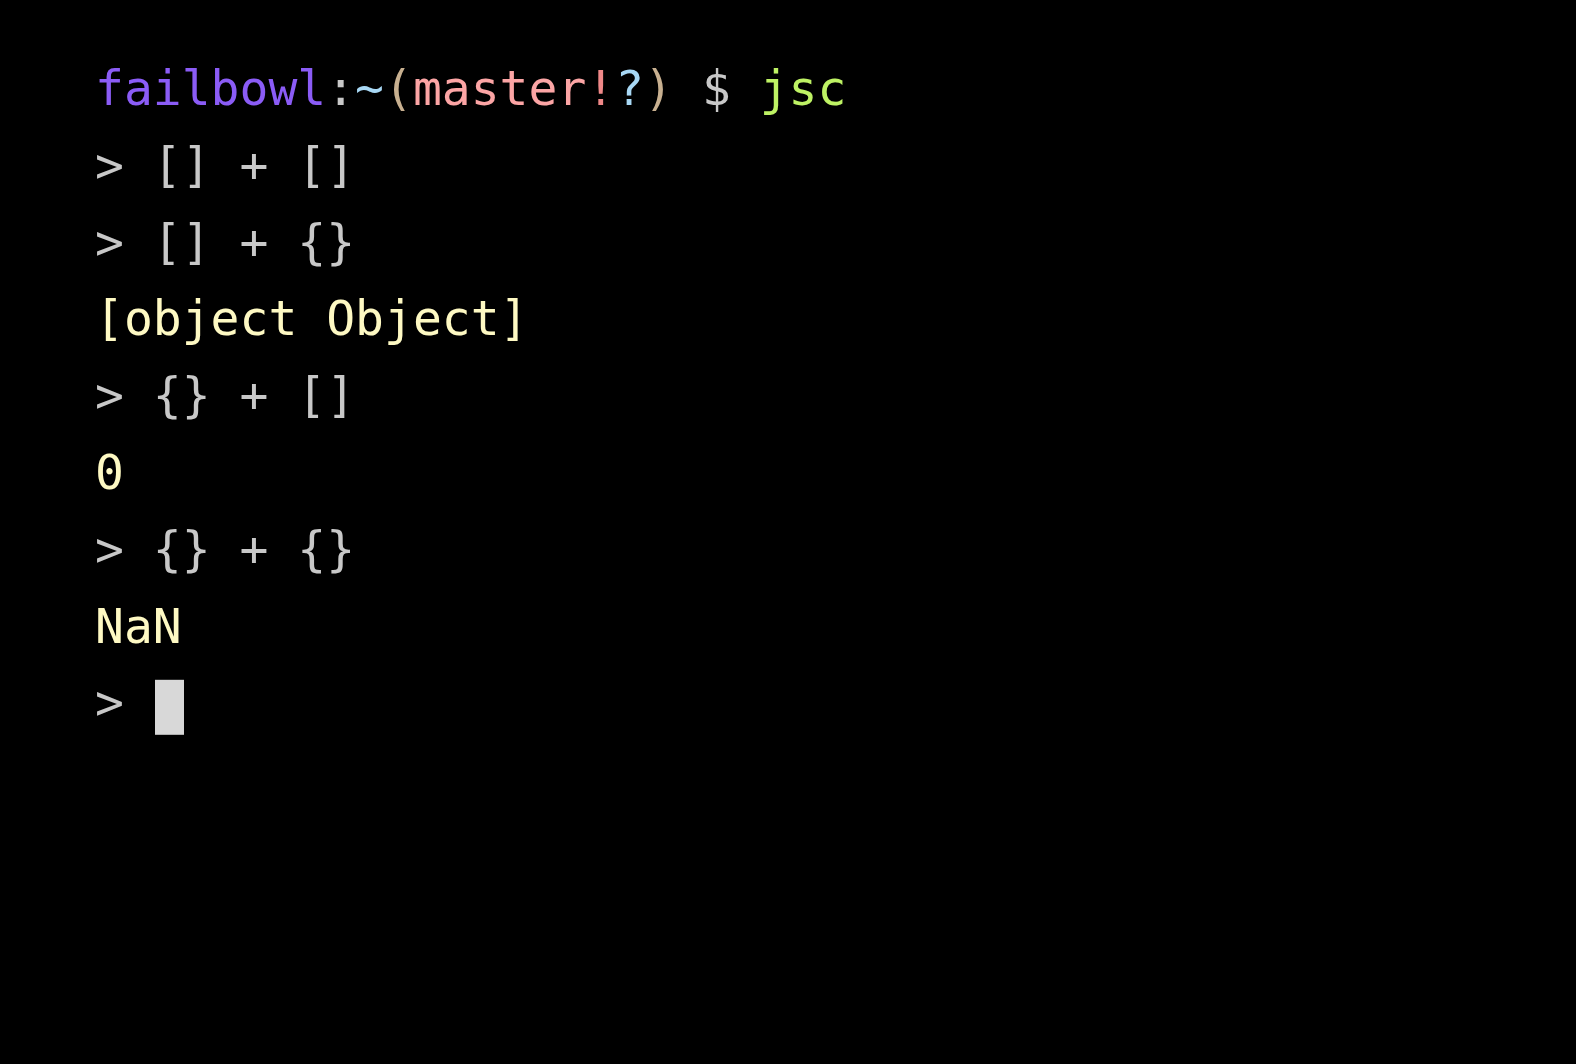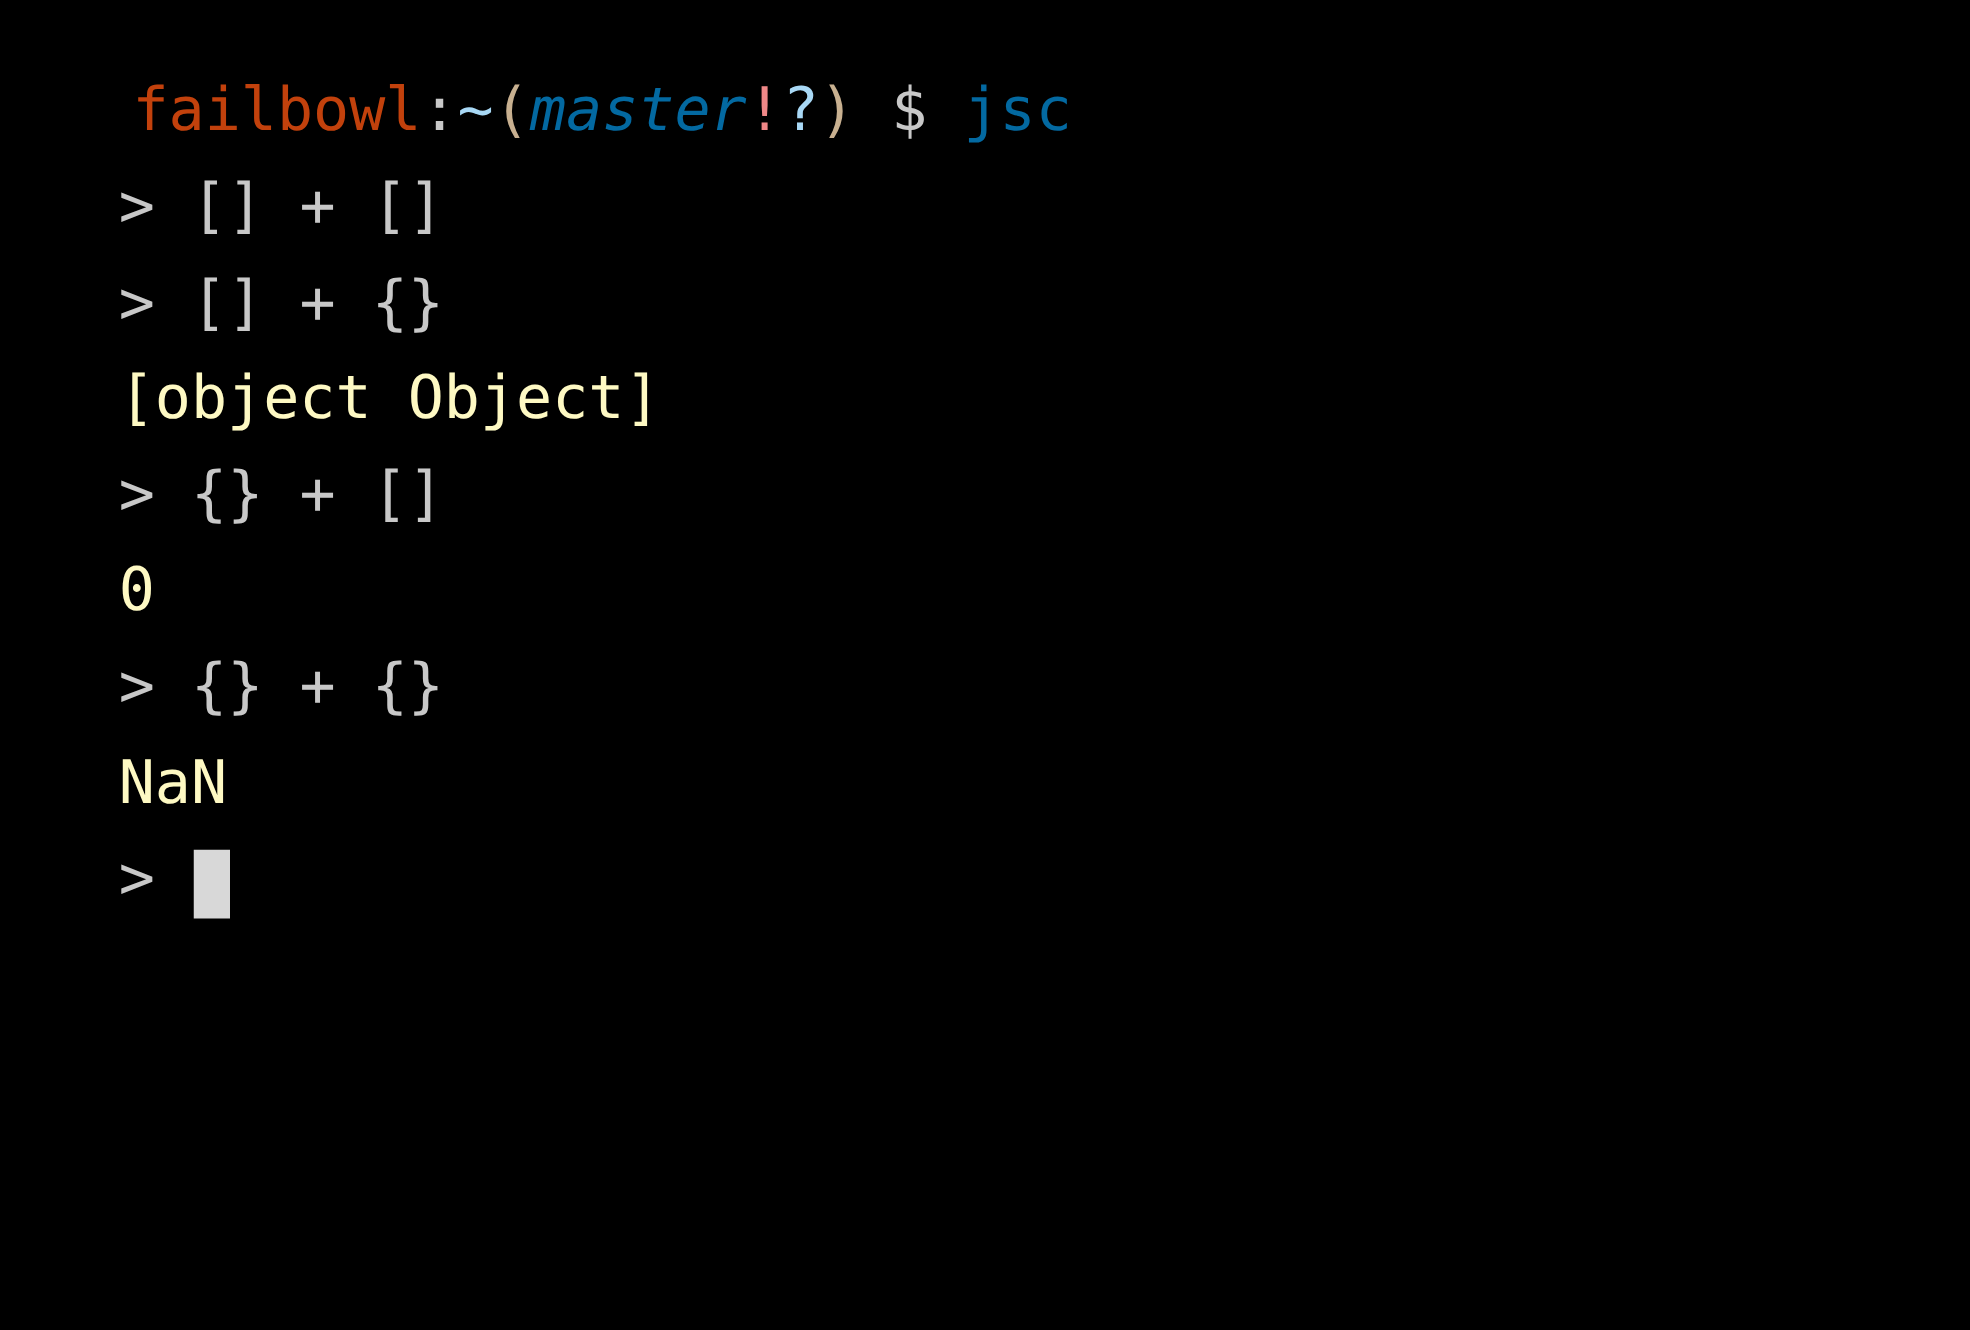--- a/index.html
+++ b/index.html
@@ -16,47 +16,45 @@
       font-weight: 500;
       color: #c8c8c8;
       padding: 50px 95px;
       line-height: 1.6;
       overflow: hidden;
     }
     .line {
       white-space: pre;
     }
     .host {
-      color: #c2410c;
-      margin-left: 11px;
+      color: #8b5cf6;
     }
     .colon {
       color: #c8c8c8;
     }
     .tilde {
       color: #a8d8f5;
     }
     .paren {
       color: #c8b090;
     }
     .branch {
-      color: #0369a1;
-      font-style: italic;
+      color: #fca5a5;
     }
     .bang {
       color: #f08888;
     }
     .question {
       color: #a8d8f5;
     }
     .dollar {
       color: #c8c8c8;
     }
     .cmd {
-      color: #0369a1;
+      color: #bef264;
     }
     .prompt {
       color: #c8c8c8;
     }
     .input {
       color: #c8c8c8;
     }
     .output {
       color: #fef9c3;
     }

